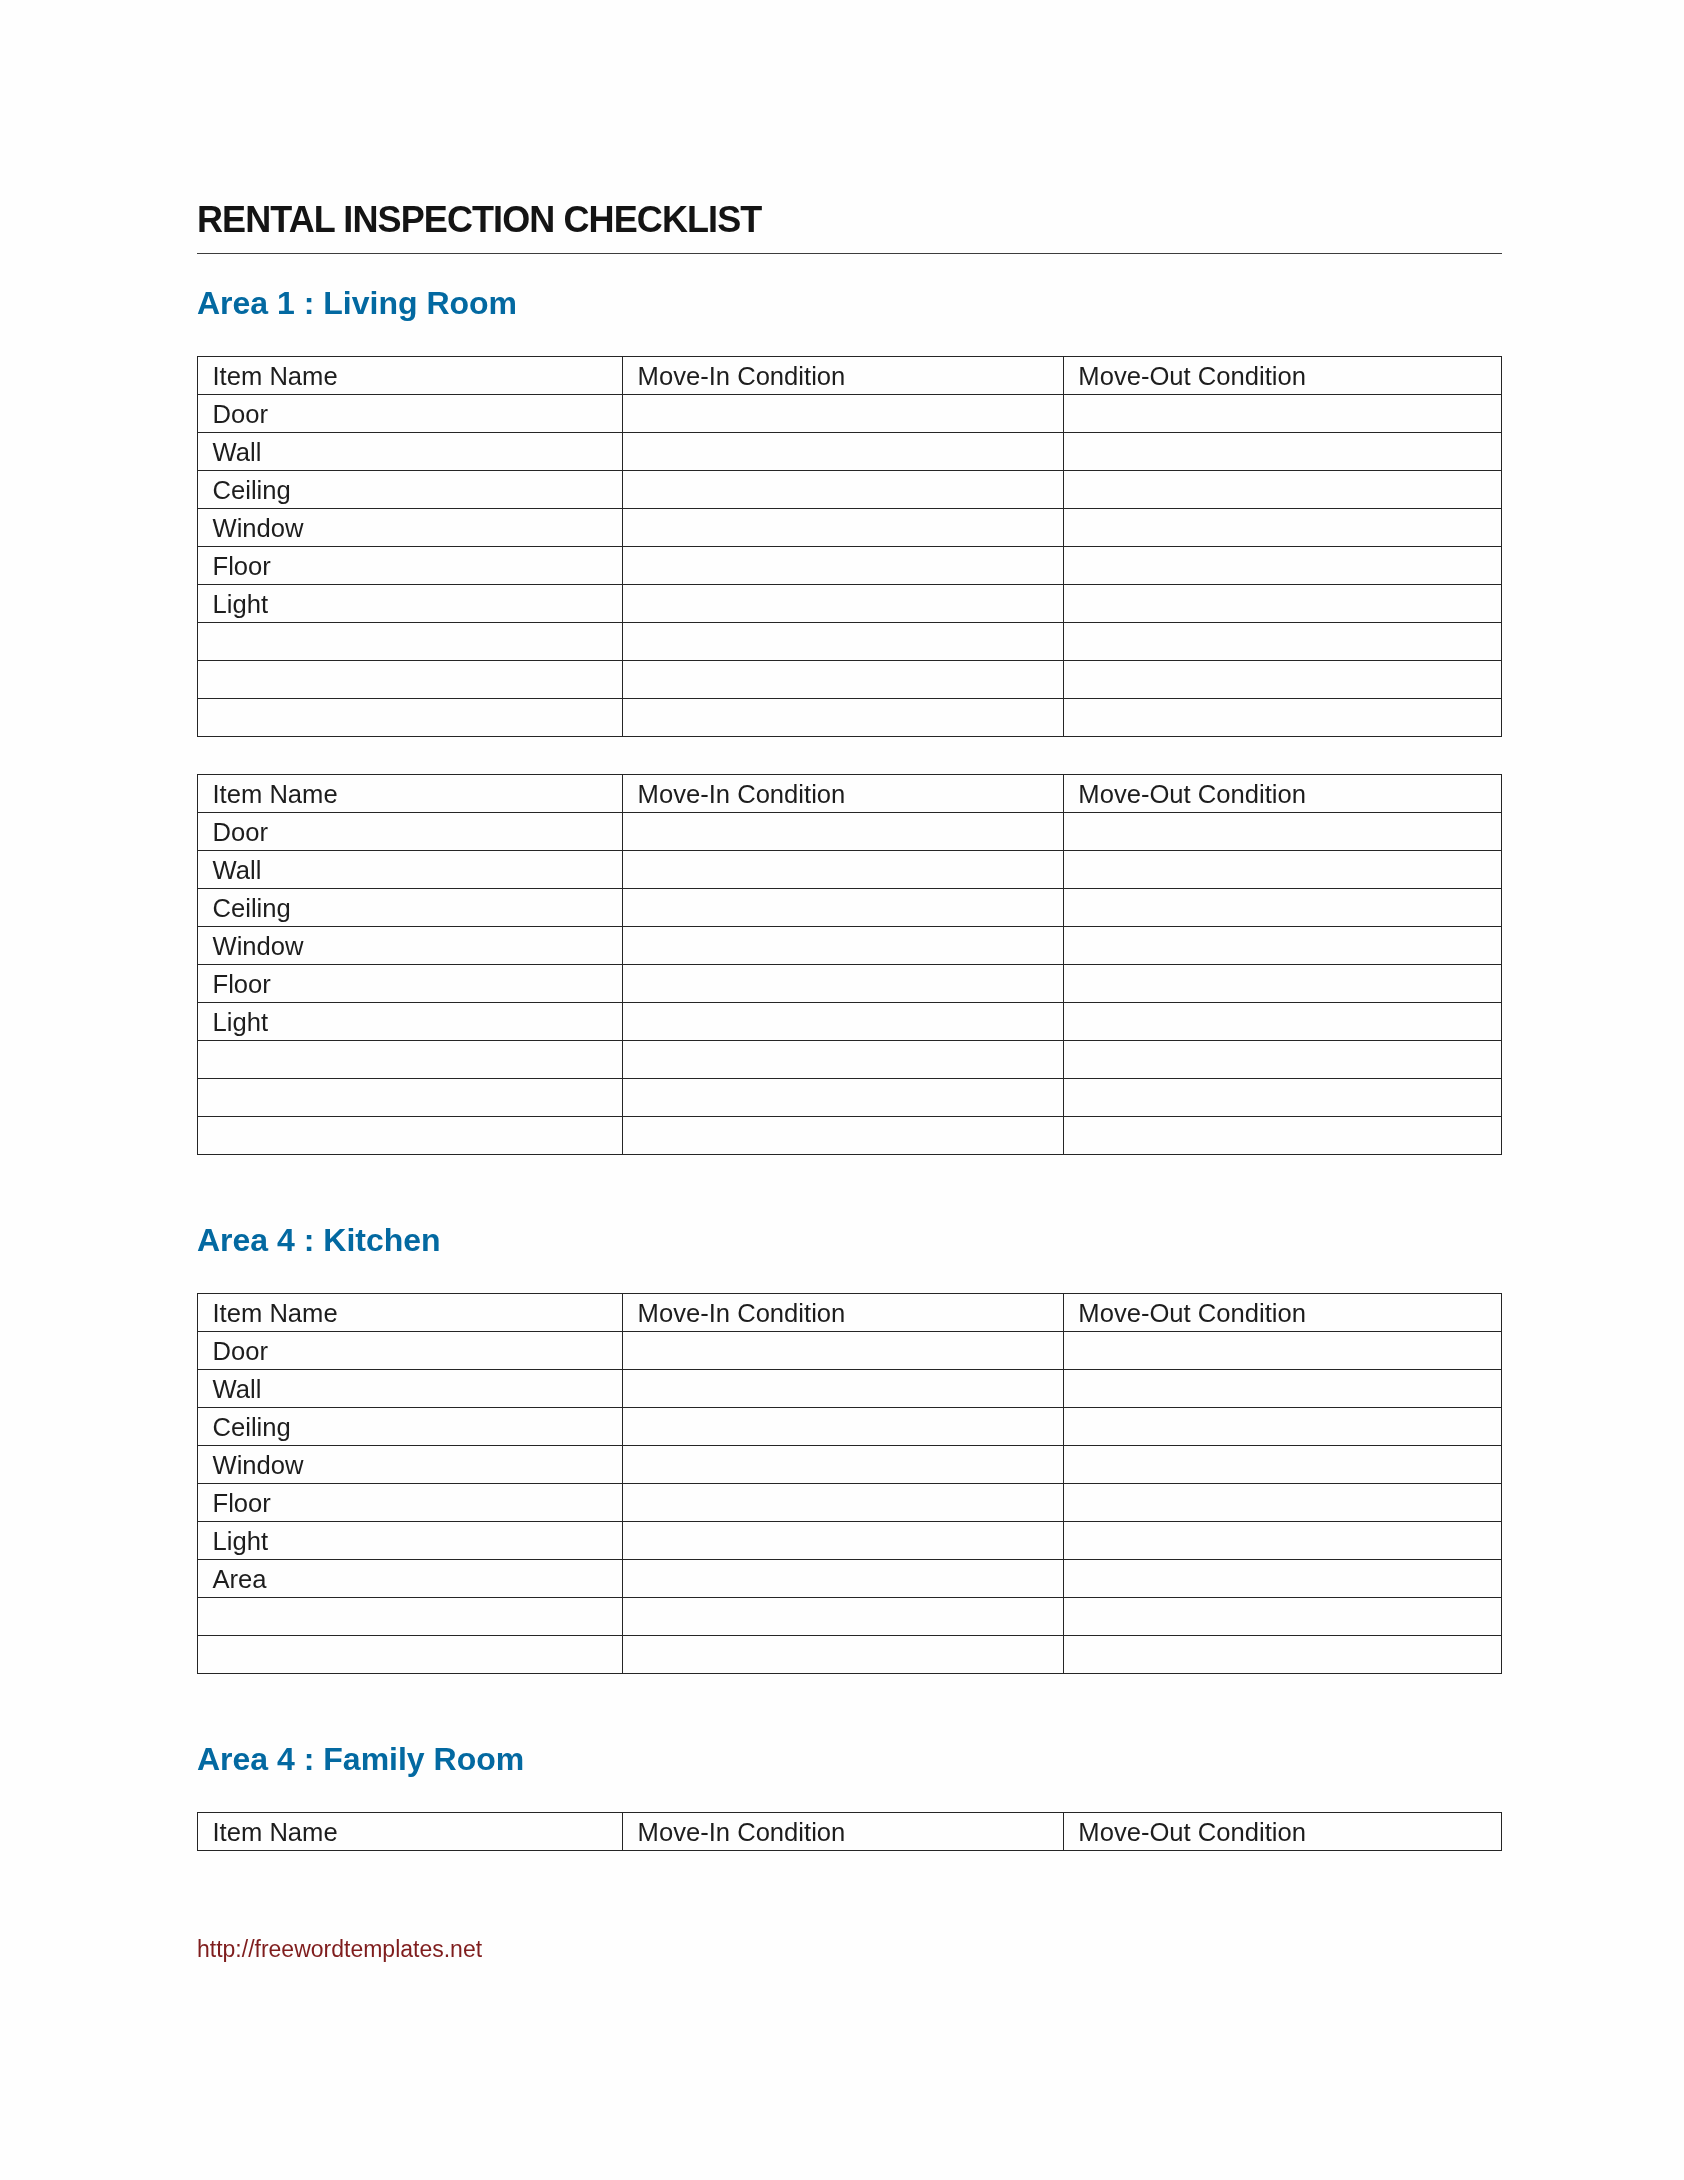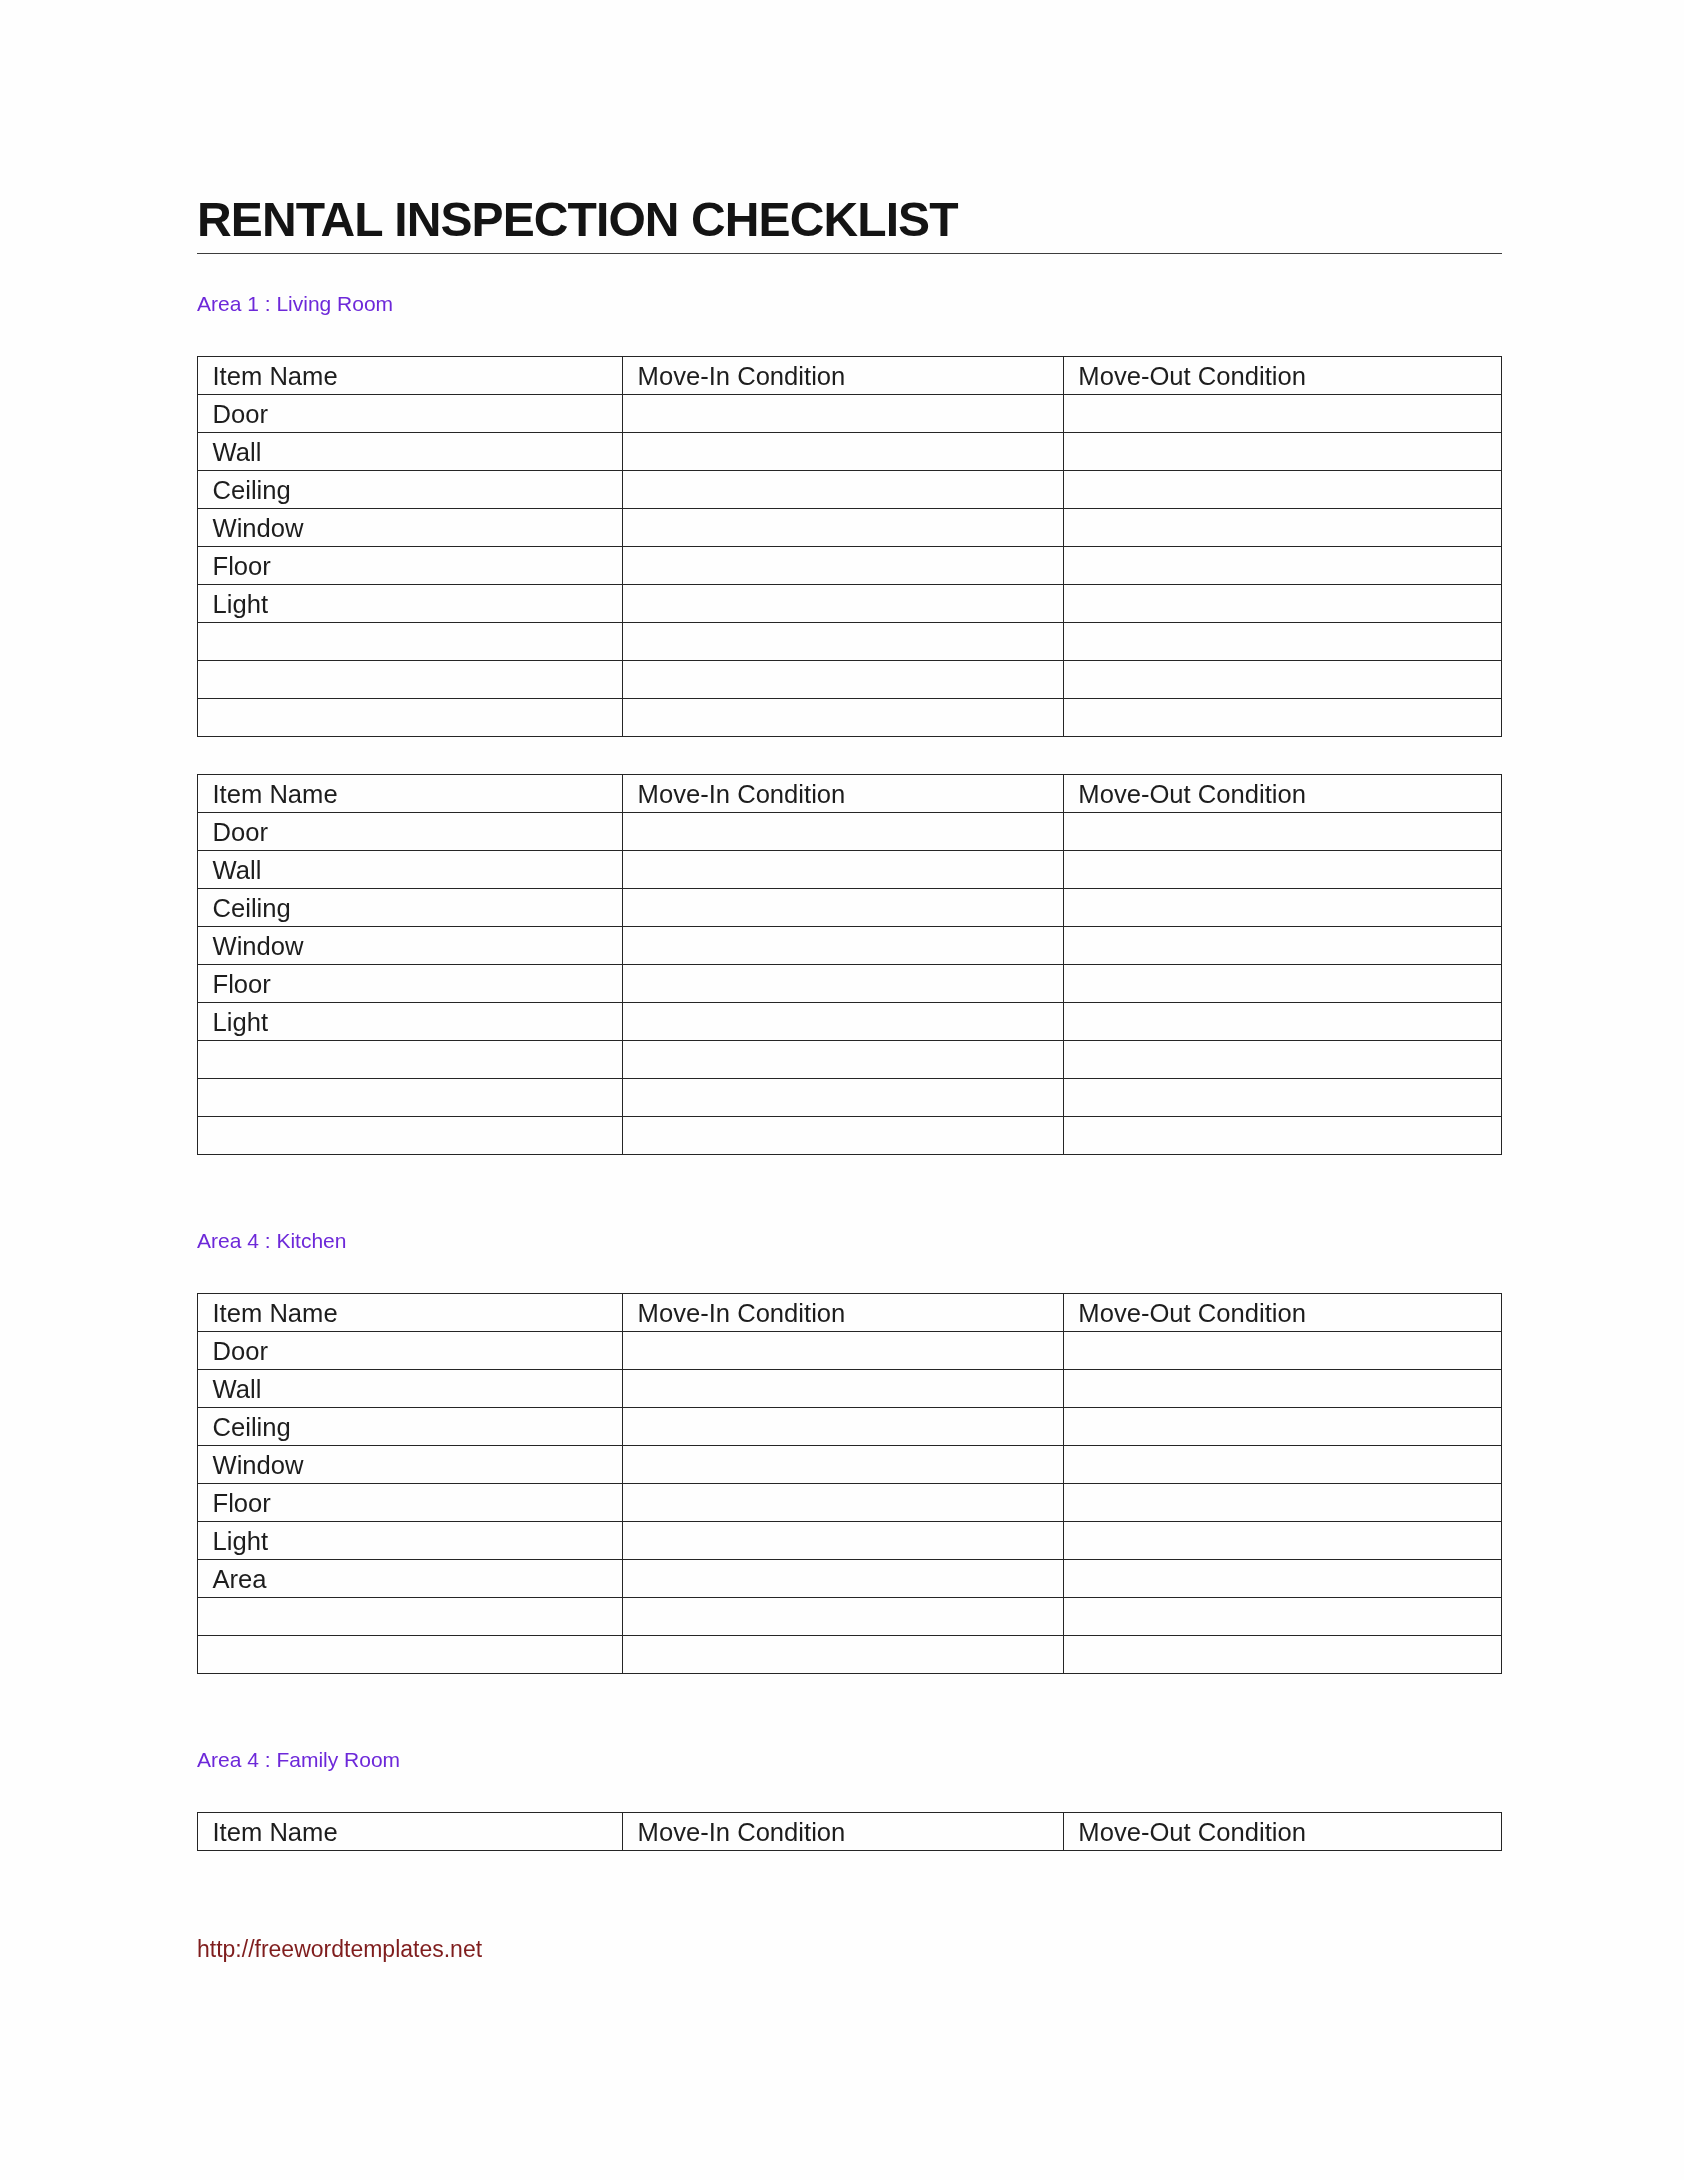--- a/index.html
+++ b/index.html
@@ -12,38 +12,39 @@
     overflow: hidden;
     font-family: "Liberation Sans", sans-serif;
     color: #1b1b1b;
   }
   .content {
     margin-left: 197px;
     width: 1305px;
   }
   h1.doc-title {
     margin: 201px 0 0 0;
-    font-size: 48px;
+    font-size: 36px;
     line-height: 37px;
     font-weight: bold;
     letter-spacing: -0.9px;
     color: #141414;
     white-space: nowrap;
   }
   .title-rule {
     height: 1.7px;
     background: #3d3d3d;
     margin-top: 14.5px;
   }
   .section-label {
     margin-top: 70px;
-    font-size: 21px;
+    font-size: 32px;
     line-height: 31px;
-    color: #6d28d9;
-    white-space: nowrap;
+    color: #0369a1;
+    white-space: nowrap;
+    font-weight: bold;
   }
   .section.first .section-label { margin-top: 34px; }
   table.grid {
     border-collapse: collapse;
     table-layout: fixed;
     width: 100%;
     margin-top: 37px;
   }
   table.grid col.c1 { width: 32.6%; }
   table.grid col.c2 { width: 33.8%; }

